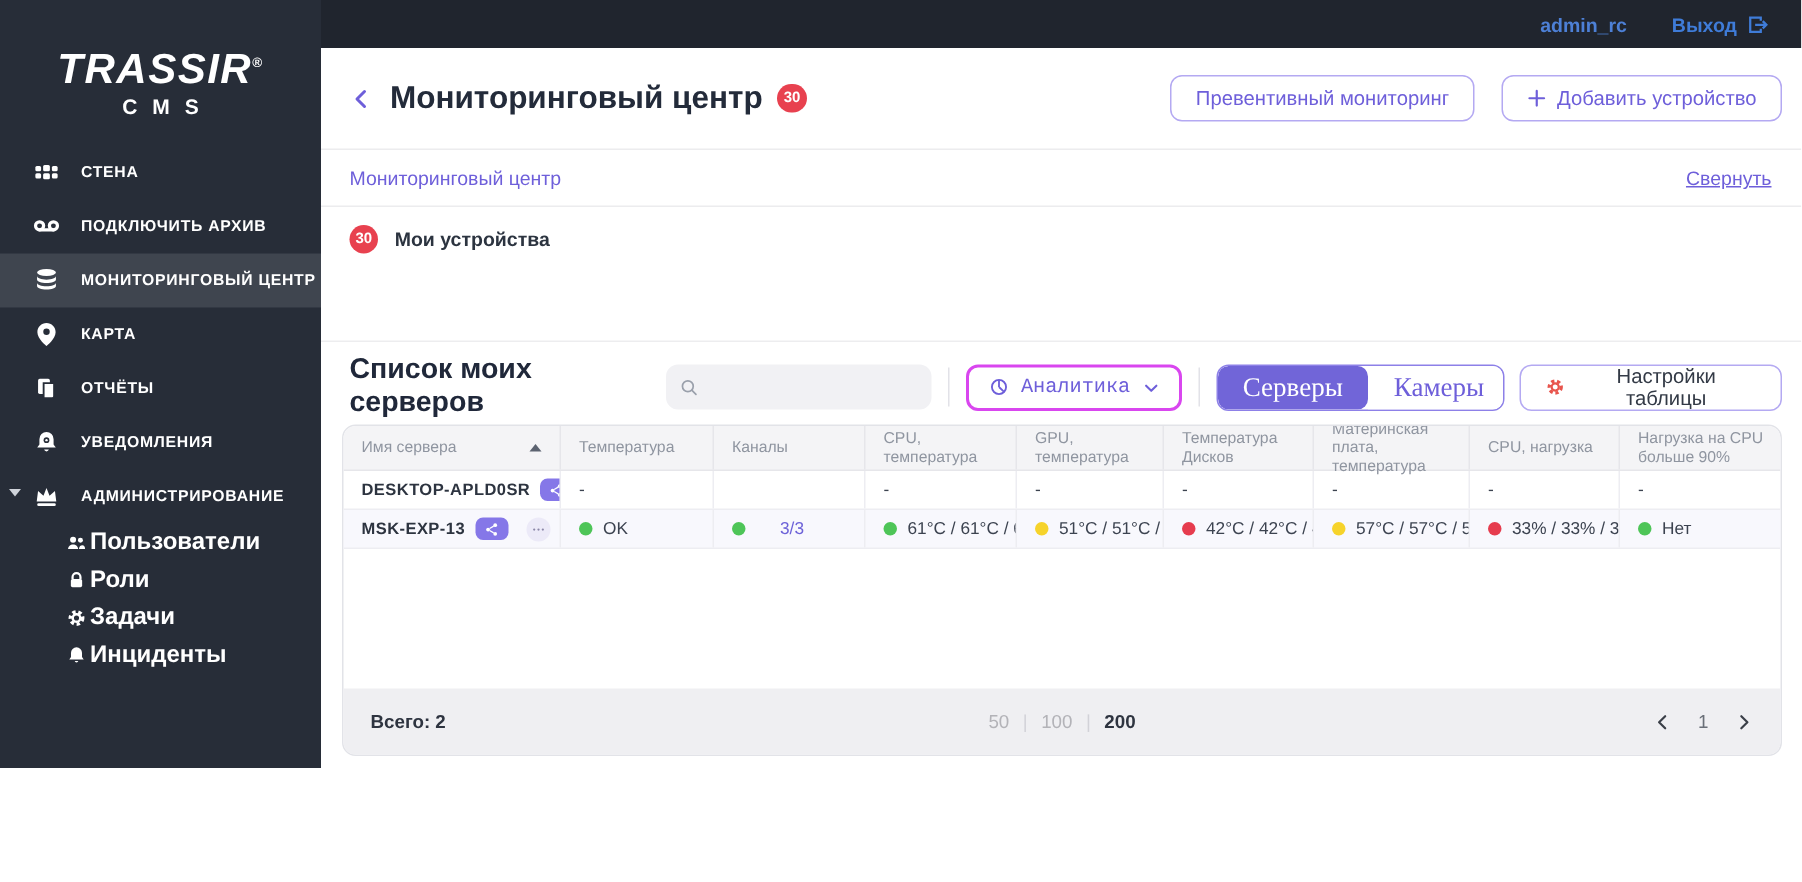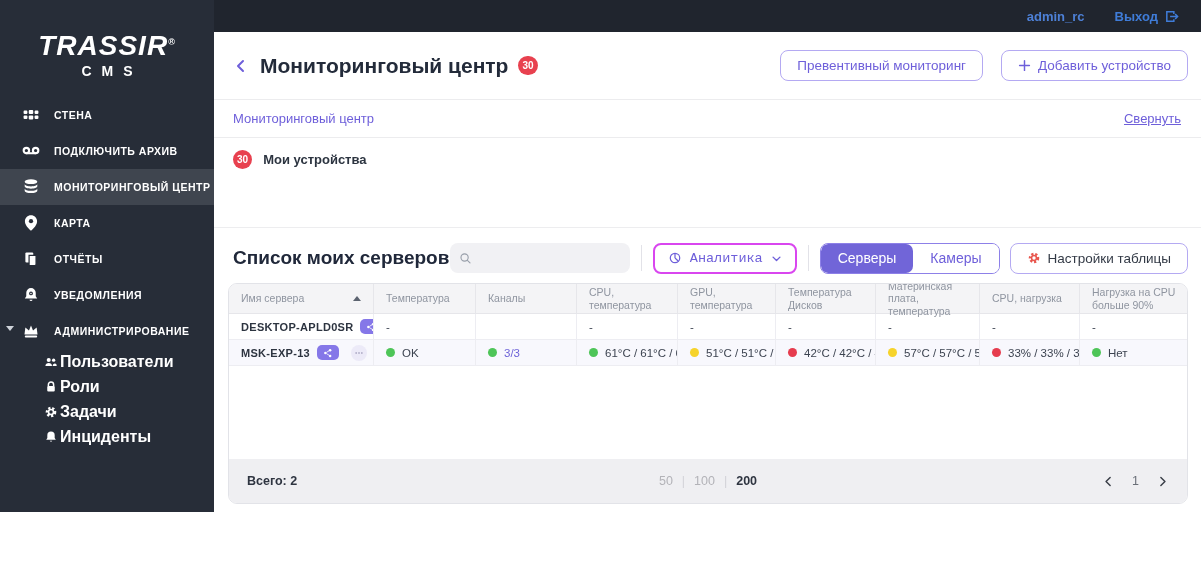--- a/index.html
+++ b/index.html
@@ -55,21 +55,21 @@
   .toolbar { position:absolute; top:205px; left:14px; right:13px; height:42px; display:flex; align-items:center; }
   .list-title { font-size:19px; font-weight:700; color:#20283a; padding-left:5px; }
   .search-box { margin-left:auto; width:180px; height:30px; background:#f1f1f4; border-radius:8px;
                 display:flex; align-items:center; padding:0 9px; gap:7px; }
   .search-box input { border:none; outline:none; background:transparent; font-size:13px; width:100%;
                       font-family:"Liberation Sans",sans-serif; color:#333; }
   .vdiv { width:1px; height:26px; background:#e2e2e8; margin:0 11px; }
   .btn-analytics { height:31px; border:2px solid #d946ef; border-radius:8px; background:#fff; color:#6e5fda;
                    font-size:13.5px; padding:0 13px; display:flex; align-items:center; gap:8px; cursor:pointer;font-family:Liberation Mono, monospace; }
   .tabs { display:flex; border:1px solid #8d80e8; border-radius:8px; overflow:hidden; height:31px; }
-  .tab { padding:0 17px; display:flex; align-items:center; font-size:14px; color:#6e5fda; background:#fff; cursor:pointer; }
+  .tab { padding:0 17px; display:flex; align-items:center; font-size:18px; color:#6e5fda; background:#fff; cursor:pointer;font-family:Liberation Serif, serif; }
   .tab.active { background:#7165d8; color:#fff; border-radius:0 7px 7px 0 / 0 7px 7px 0; }
   .tabs .tab:first-child.active { border-radius:7px; }
   .btn-settings { margin-left:10px; }
 
   
   .card { position:absolute; left:14px; right:13px; top:251px; bottom:8px; border:1px solid #e2e3e8; border-radius:9px;
           overflow:hidden; background:#fff; }
   .thead { display:flex; background:#f4f4f6; border-bottom:1px solid #e6e6ea; height:30px; }
   .th { display:flex; align-items:center; padding:0 8px 0 12px; font-size:10.5px; color:#8f95a0;
         border-right:1px solid #e6e6ea; line-height:1.15; cursor:pointer; }
@@ -84,21 +84,21 @@
   .td:last-child { border-right:none; }
   .server-name { font-size:11px; font-weight:700; color:#2d3440; letter-spacing:.3px; }
   .dot { width:9px; height:9px; border-radius:50%; flex:0 0 9px; background:#ccc; }
   .dot[data-color="green"]  { background:#4ec558; }
   .dot[data-color="yellow"] { background:#f6d32b; }
   .dot[data-color="red"]    { background:#e63c4e; }
   .share-btn { margin-left:auto; width:22px; height:15px; border-radius:5px; background:#8577e8;
                display:flex; align-items:center; justify-content:center; cursor:pointer; flex:0 0 22px; }
   .more-btn { width:16px; height:16px; border-radius:50%; background:#eceaf8; display:flex; align-items:center;
               justify-content:center; cursor:pointer; flex:0 0 16px; margin-left:5px; }
-  .channels-link { color:#6d62d8; cursor:pointer; }
+  .channels-link { color:#6d62d8; cursor:pointer;margin-left:16px; }
 
   .tfoot { position:absolute; left:0; right:0; bottom:0; height:44px; background:#efeff2; display:flex; align-items:center; padding:0 18px; }
   .total-label { font-size:12.5px; font-weight:700; color:#2e3440; }
   .page-sizes { position:absolute; left:50%; transform:translateX(-50%); display:flex; align-items:center; gap:9px; font-size:12.5px; }
   .size { color:#b3b3b8; cursor:pointer; }
   .size.active { color:#2e3440; font-weight:700; }
   .size-sep { color:#d2d2d8; }
   .pager { margin-left:auto; display:flex; align-items:center; gap:17px; }
   .pg-btn { display:flex; align-items:center; justify-content:center; cursor:pointer; }
   .pg-num { font-size:12.5px; color:#6a6f78; }

